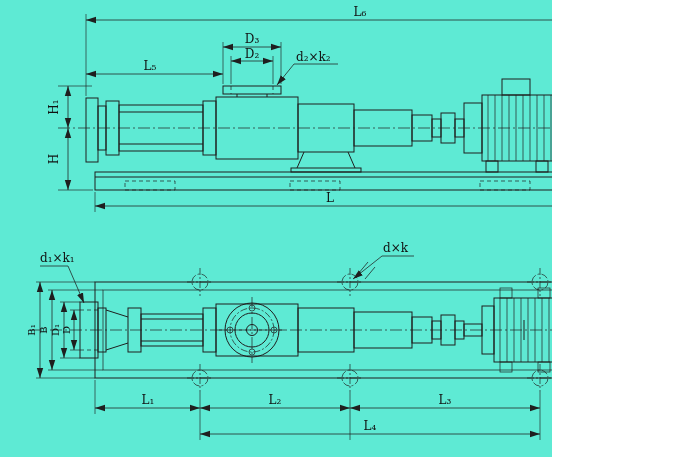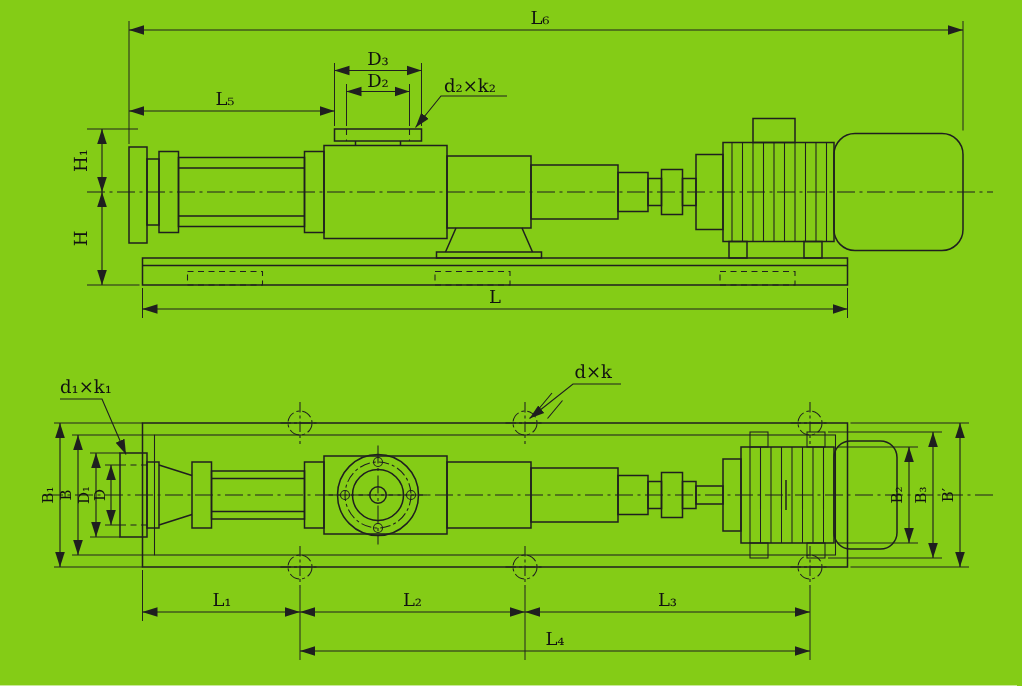--- a/index.html
+++ b/index.html
@@ -1,16 +1,16 @@
 <!DOCTYPE html>
 <html><head>
 <meta charset="utf-8">
 <style>
   html,body{margin:0;padding:0;background:#ffffff;}
-  .stage{width:681px;height:457px;background:#84cc16;position:relative;overflow:hidden;}
+  .stage{width:552px;height:457px;background:#5eead4;position:relative;overflow:hidden;}
   svg{display:block;}
   .ln   *{fill:none;stroke:#1f1f1f;stroke-width:1;}
   .ln rect{fill:none;stroke:#1f1f1f;stroke-width:1;}
   .thin {stroke-width:.7 !important;}
   .cl   {fill:none;stroke:#1f1f1f;stroke-width:.7;stroke-dasharray:12 3 2 3;}
   .dash {stroke-dasharray:4 3 !important;}
   .ext  {fill:none;stroke:#1f1f1f;stroke-width:.65;}
   .dim  {fill:none;stroke:#1f1f1f;stroke-width:.75;}
   .holec{fill:none;stroke:#1f1f1f;stroke-width:.7;stroke-dasharray:7 2 2 2;}
   text.t {font-family:"DejaVu Serif",serif;font-size:12px;fill:#111;}

